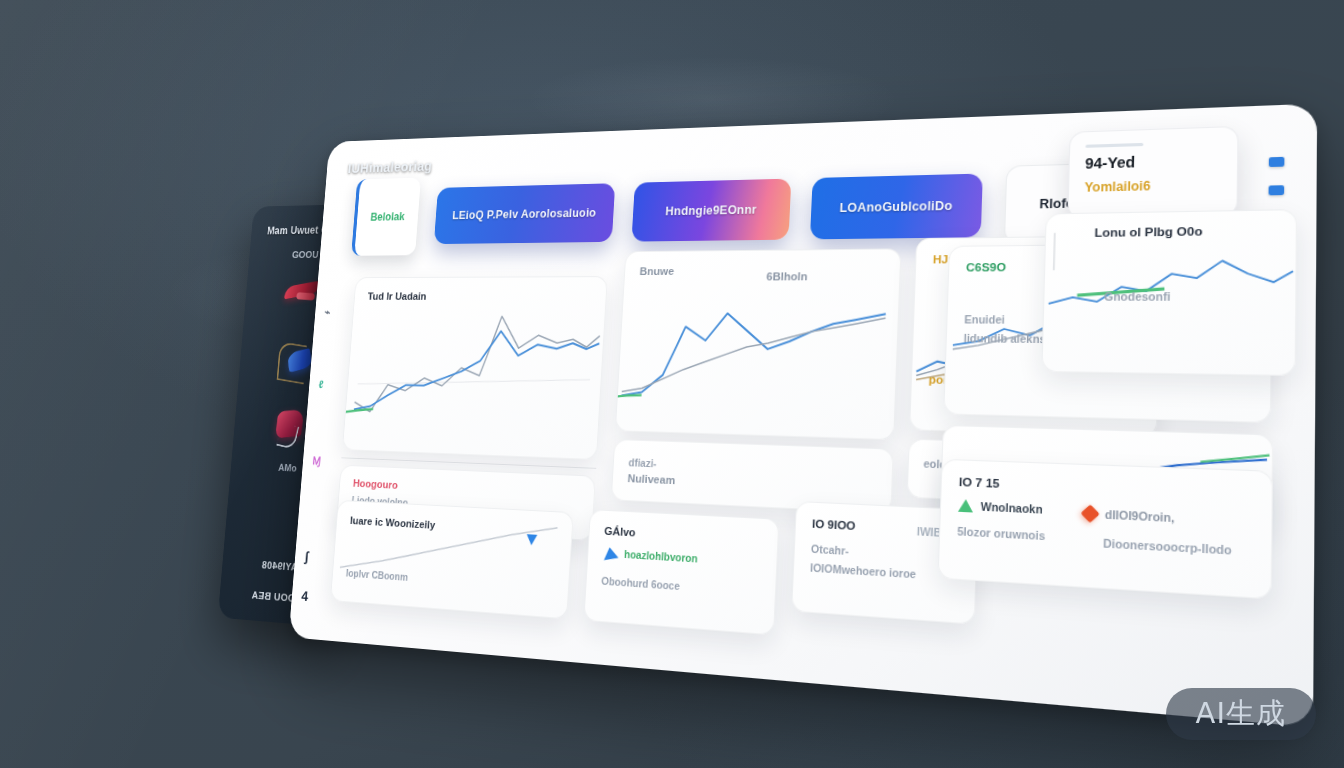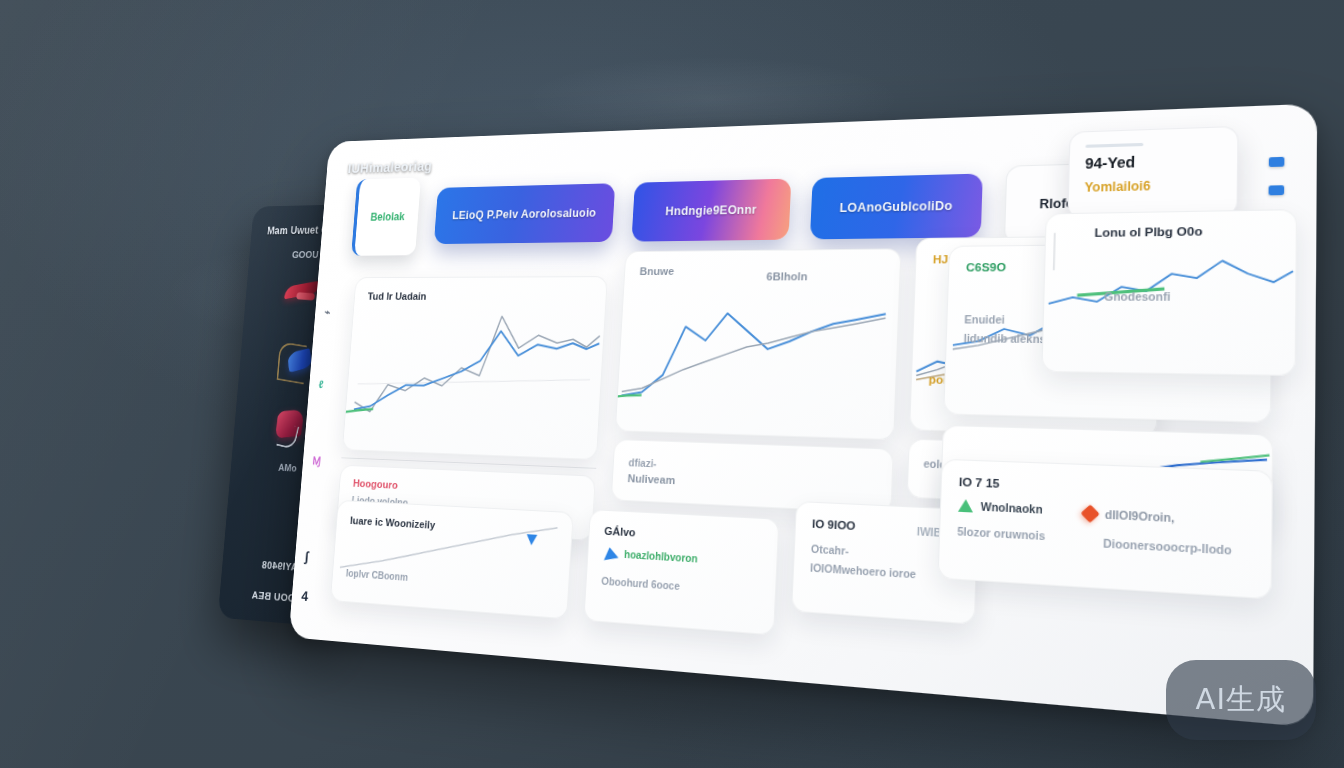--- a/index.html
+++ b/index.html
@@ -273,21 +273,21 @@
 
   
   .chip {
     position:absolute; width:13px;height:9px;border-radius:2px;
     background:#2f7fe0; box-shadow:0 1px 3px rgba(0,0,0,.2);
   }
 
   
   #ai-badge {
     position:absolute; right: 28px; bottom: 28px;
-    padding: 20px 30px;
+    padding: 6px 30px;
     border-radius: 30px;
     background: rgba(46,58,72,0.62);
     color: #cfd8e2;
     font-size: 29px; font-weight: 400;
     letter-spacing: 1px;
     font-family: "DejaVu Sans", sans-serif;
   }
 </style>
 </head>
 <body>

